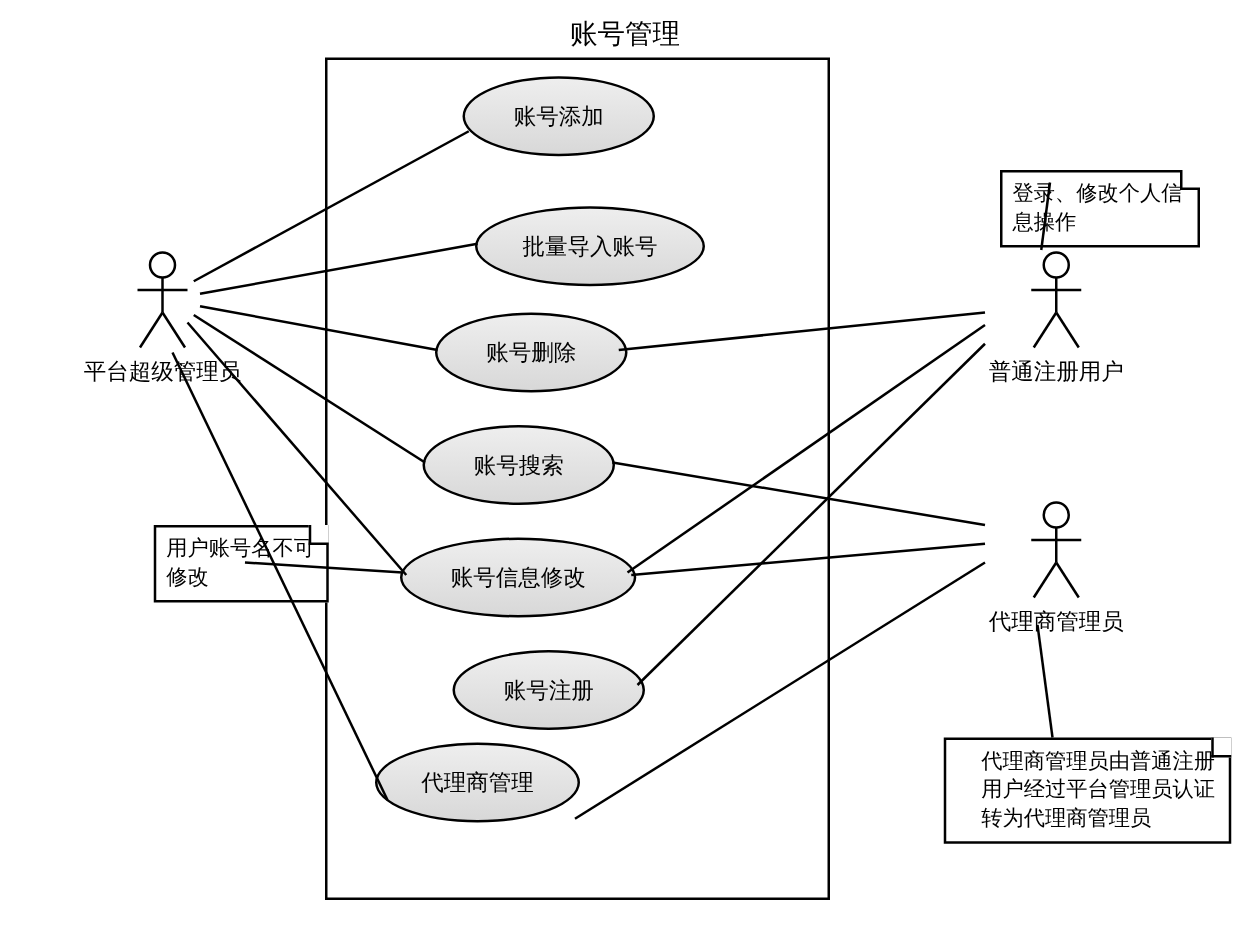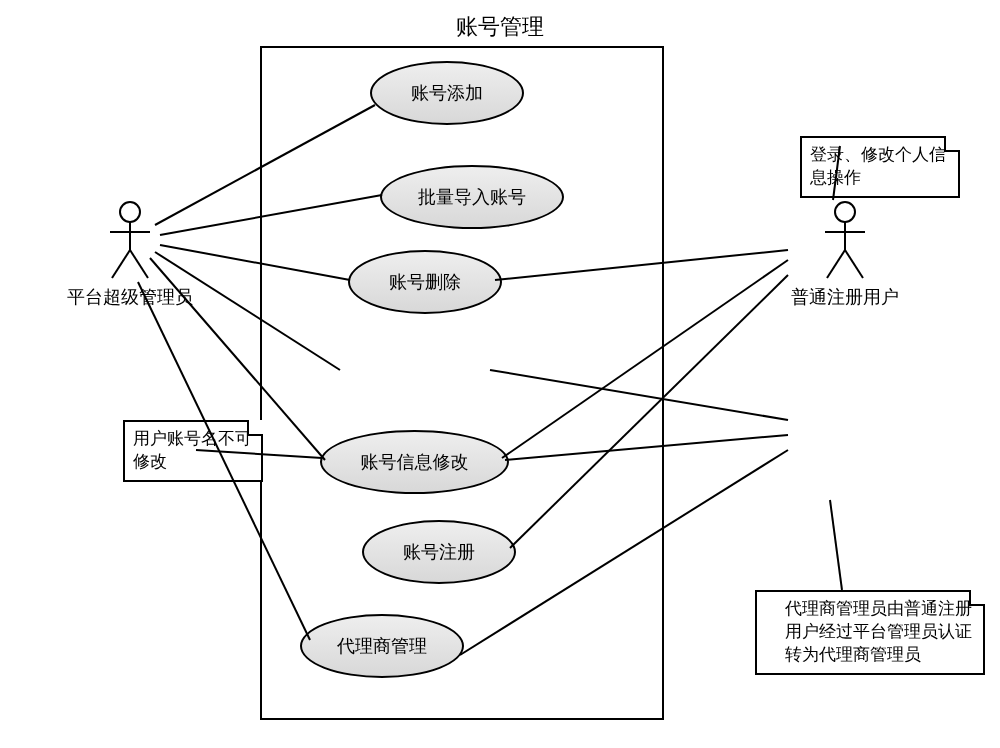--- a/index.html
+++ b/index.html
@@ -84,26 +84,27 @@
   <div class="title" style="left:420px; top:12px; width:160px;">账号管理</div>
 
   <div class="system-boundary" style="left:260px; top:46px; width:400px; height:670px;"></div>
 
   <div class="usecase" style="left:370px; top:61px; width:150px; height:60px;text-align:center;">账号添加</div>
 
   <div class="usecase" style="left:348px; top:250px; width:150px; height:60px;">账号删除</div>
 
   <div class="usecase" style="left:380px; top:165px; width:180px; height:60px;">批量导入账号</div>
 
+  <div class="usecase" style="left:338px; top:340px; width:150px; height:60px;">账号搜索</div>
 
   <div class="usecase" style="left:320px; top:430px; width:185px; height:60px;">账号信息修改</div>
 
   <div class="usecase" style="left:362px; top:520px; width:150px; height:60px;">账号注册</div>
 
-  <div class="usecase" style="left:300px; top:614px; width:160px; height:60px;">代理商管理</div>
+  <div class="usecase" style="left:300px; top:594px; width:160px; height:60px;">代理商管理</div>
 
   <div class="actor" style="left:55px; top:200px; width:150px;">
     <svg class="actor-svg" width="60" height="80" viewBox="0 0 60 80">
       <circle cx="30" cy="12" r="10"></circle>
       <line x1="30" y1="22" x2="30" y2="50"></line>
       <line x1="10" y1="32" x2="50" y2="32"></line>
       <line x1="30" y1="50" x2="12" y2="78"></line>
       <line x1="30" y1="50" x2="48" y2="78"></line>
     </svg>
     <div>平台超级管理员</div>
@@ -113,20 +114,30 @@
     <svg class="actor-svg" width="60" height="80" viewBox="0 0 60 80">
       <circle cx="30" cy="12" r="10"></circle>
       <line x1="30" y1="22" x2="30" y2="50"></line>
       <line x1="10" y1="32" x2="50" y2="32"></line>
       <line x1="30" y1="50" x2="12" y2="78"></line>
       <line x1="30" y1="50" x2="48" y2="78"></line>
     </svg>
     <div>普通注册用户</div>
   </div>
 
+  <div class="actor" style="left:770px; top:400px; width:150px;">
+    <svg class="actor-svg" width="60" height="80" viewBox="0 0 60 80">
+      <circle cx="30" cy="12" r="10"></circle>
+      <line x1="30" y1="22" x2="30" y2="50"></line>
+      <line x1="10" y1="32" x2="50" y2="32"></line>
+      <line x1="30" y1="50" x2="12" y2="78"></line>
+      <line x1="30" y1="50" x2="48" y2="78"></line>
+    </svg>
+    <div>代理商管理员</div>
+  </div>
 
   <div class="note" style="left:800px; top:88px; width:140px;margin-top:48px;">登录、修改个人信息操作</div>
 
   <div class="note" style="left:75px; top:420px; width:120px;margin-left:48px;">用户账号名不可修改</div>
 
   <div class="note" style="left:755px; top:590px; width:190px;padding-left:28px;">代理商管理员由普通注册用户经过平台管理员认证转为代理商管理员</div>
 
   <svg class="lines">
     <g stroke="#000" stroke-width="2" fill="none">
 

